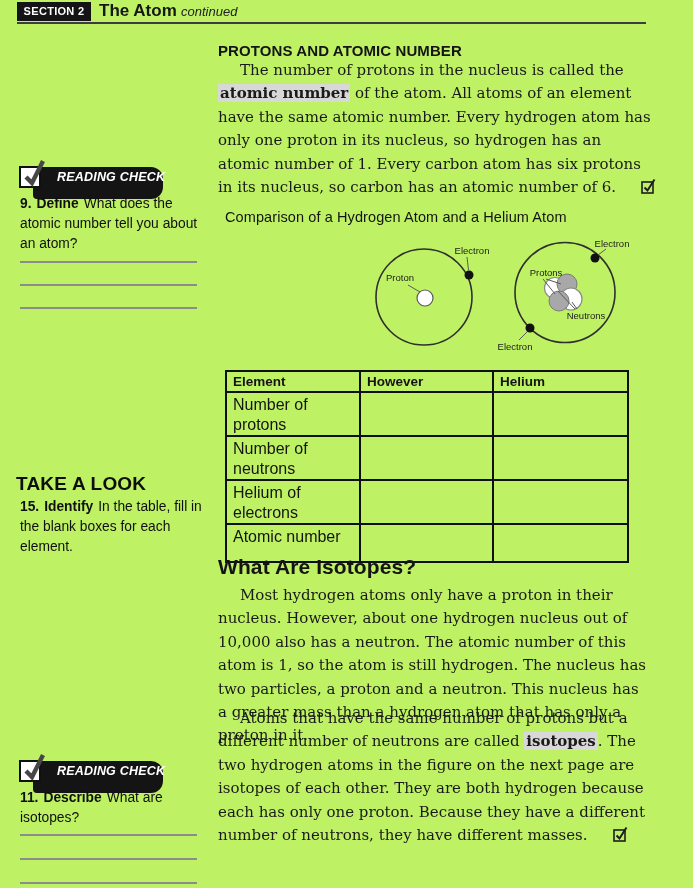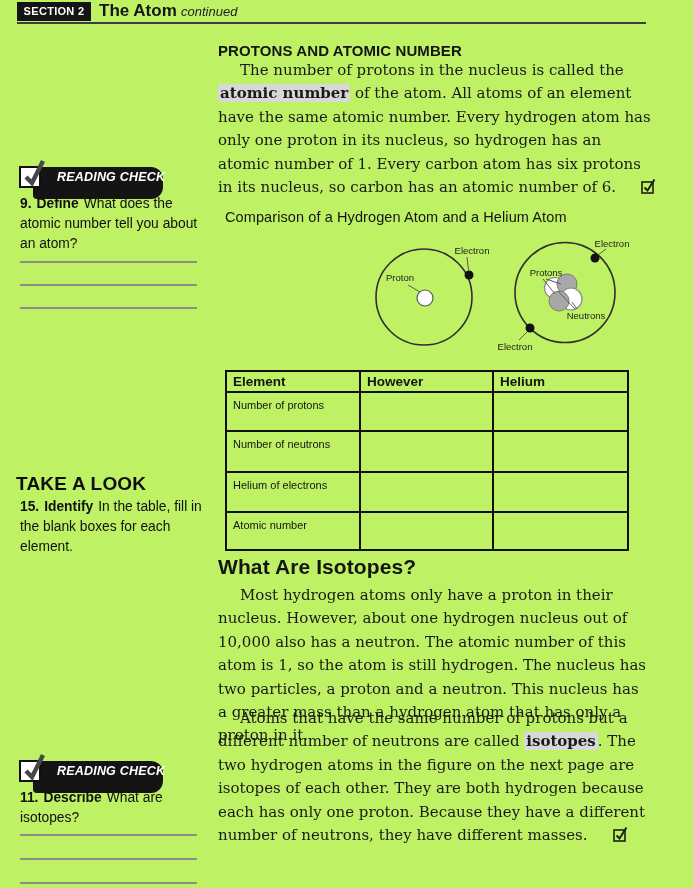--- a/index.html
+++ b/index.html
@@ -42,21 +42,21 @@
   .chk { display:inline-block; width:15px; height:14px; margin-left:3px; vertical-align:-2px; }
   .chk svg { overflow:visible; }
 
   .fig-title { position:absolute; top:209px; left:7px; font-size:14.5px; font-weight:normal; letter-spacing:0.1px; }
   .diagram { position:absolute; top:228px; left:0; }
   .diagram text { font-family:"Liberation Sans", sans-serif; font-size:9.5px; fill:#1c1c1c; }
 
   table.cmp { position:absolute; top:370px; left:7px; width:402px; border-collapse:collapse; table-layout:fixed; }
   .cmp th, .cmp td { border:2px solid #101010; }
   .cmp th { font-size:13.5px; font-weight:bold; text-align:left; padding:2px 0 2px 6px; height:21px; }
-  .cmp td.rlabel { font-size:11px; padding:2px 10px 0 6px; vertical-align:top; line-height:20px; }
+  .cmp td.rlabel { font-size:16px; padding:2px 10px 0 6px; vertical-align:top; line-height:20px; }
   .cmp tr.r1 td { height:39px; } .cmp tr.r2 td { height:41px; }
   .cmp tr.r3 td { height:40px; } .cmp tr.r4 td { height:38px; }
 
   .iso-heading { position:absolute; top:555px; left:0; font-size:21px; font-weight:bold; letter-spacing:0.1px; }
 </style>
 </head>
 <body>
 
 <div class="page">
 

